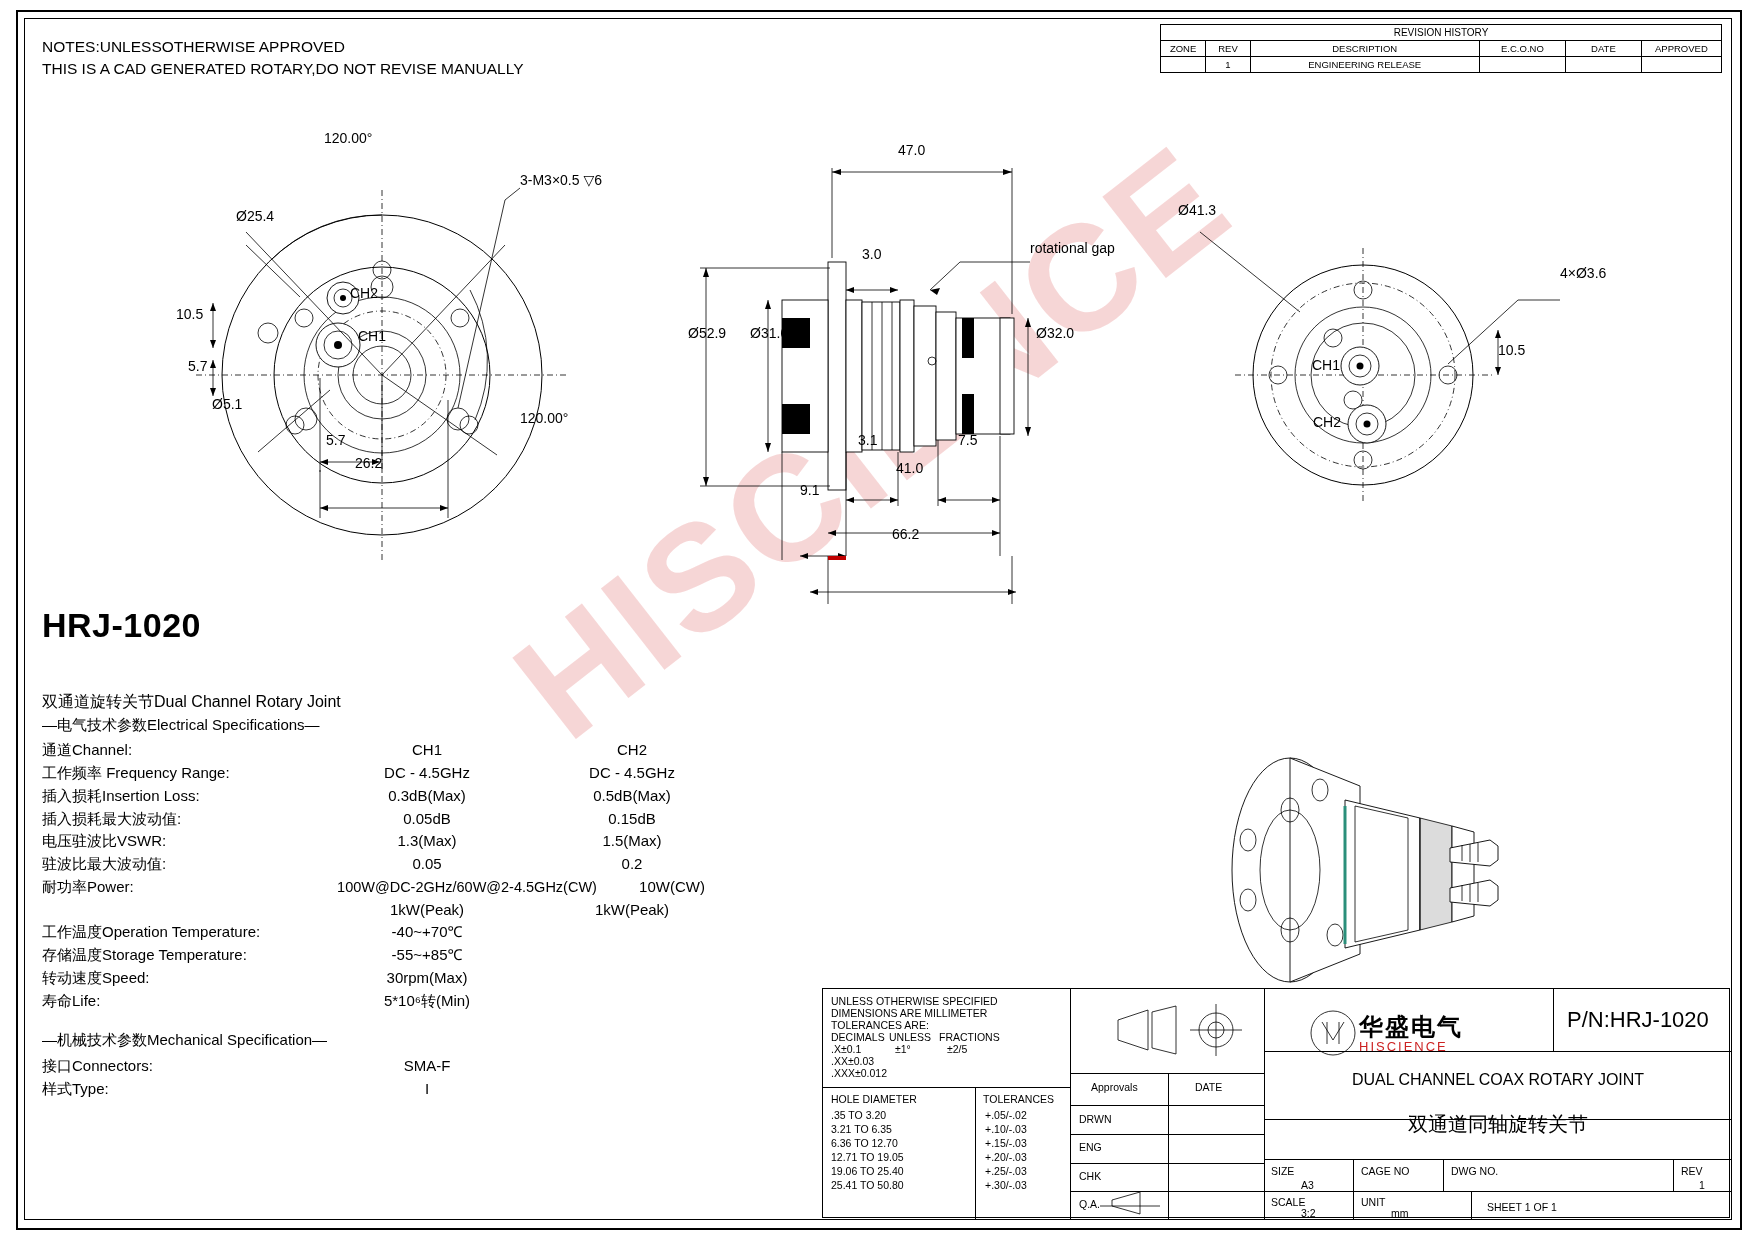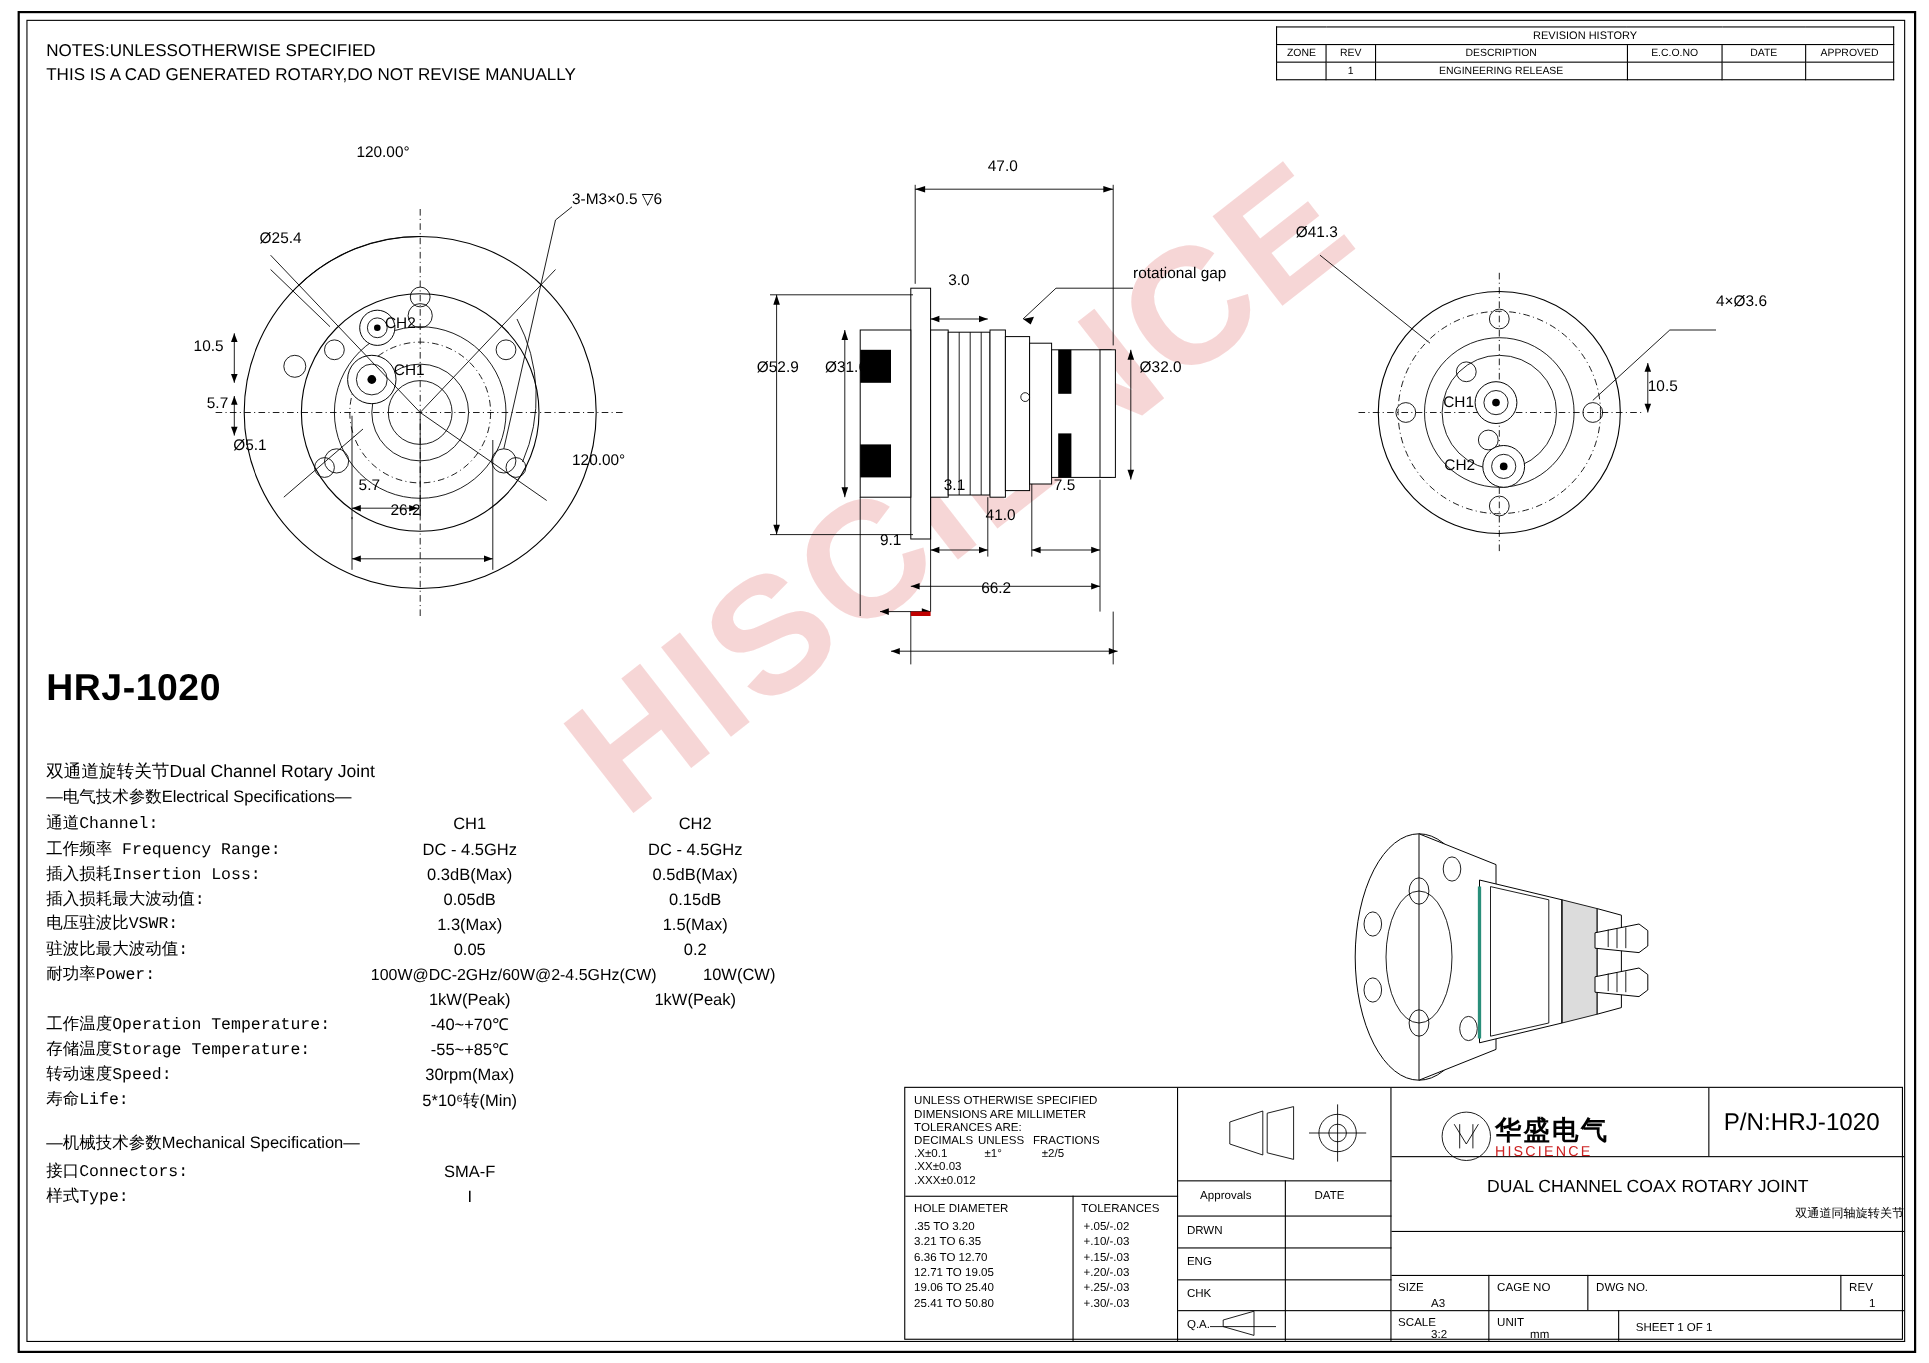--- a/index.html
+++ b/index.html
@@ -27,21 +27,21 @@
   .t.b{font-weight:bold;}
 
   
   .tb{position:absolute;left:822px;top:988px;width:908px;height:230px;border:1px solid #000;box-sizing:border-box;}
   .tb .cell{position:absolute;box-sizing:border-box;border:1px solid #000;}
   .tbtxt{position:absolute;font-size:10.5px;white-space:nowrap;}
 
   
   .spec{position:absolute;left:42px;top:690px;width:720px;font-size:15px;line-height:1.52;}
   .spec .row{display:flex;}
-  .spec .lbl{width:270px;font-family:Liberation Mono, monospace;}
+  .spec .lbl{width:270px;}
   .spec .c1{width:230px;text-align:center;}
   .spec .c2{width:180px;text-align:center;}
   .partno{position:absolute;left:42px;top:606px;font-size:34px;font-weight:bold;letter-spacing:.5px;}
 
   svg{position:absolute;left:0;top:0;width:1754px;height:1239px;pointer-events:none;}
   .ln{stroke:#000;fill:none;stroke-width:1;}
   .thin{stroke:#000;fill:none;stroke-width:.8;}
   .dash{stroke:#000;fill:none;stroke-width:.8;stroke-dasharray:6 3 1 3;}
   .fill{fill:#000;}
   .white{fill:#fff;stroke:#000;stroke-width:.9;}
@@ -50,21 +50,21 @@
 <body>
 
 <div id="sheet">
 
   <div class="frame"></div>
   <div class="frame2"></div>
 
   <div class="watermark">HISCIENCE</div>
 
   <div class="notes">
-    <div>NOTES:UNLESSOTHERWISE SPECIFIED</div>
+    <div>NOTES:UNLESSOTHERWISE APPROVED</div>
     <div>THIS IS A CAD GENERATED ROTARY,DO NOT REVISE MANUALLY</div>
   </div>
 
   <table class="revtbl">
     <tbody>
         <tr>
           <td class="hdr" colspan="6">REVISION HISTORY</td>
         </tr>
     <tr>
       <td style="width:44px">ZONE</td>
@@ -472,21 +472,21 @@
     <div class="tbtxt" style="left:256px;top:124px">DRWN</div>
     <div class="tbtxt" style="left:256px;top:152px">ENG</div>
     <div class="tbtxt" style="left:256px;top:181px">CHK</div>
     <div class="tbtxt" style="left:256px;top:209px">Q.A.</div>
 
     <div class="tbtxt" style="left:536px;top:22px;font-size:24px;font-weight:bold;letter-spacing:2px">华盛电气</div>
     <div class="tbtxt" style="left:536px;top:50px;font-size:13px;letter-spacing:2px;color:#cc2222">HISCIENCE</div>
     <div class="tbtxt" style="left:744px;top:18px;font-size:22px">P/N:HRJ-1020</div>
 
     <div class="tbtxt" style="left:442px;top:82px;width:466px;text-align:center;font-size:16px">DUAL CHANNEL COAX  ROTARY JOINT</div>
-    <div class="tbtxt" style="left:442px;top:106px;width:466px;text-align:right;font-size:11px">双通道同轴旋转关节</div>
+    <div class="tbtxt" style="left:442px;top:122px;width:466px;text-align:center;font-size:20px">双通道同轴旋转关节</div>
 
     <div class="tbtxt" style="left:448px;top:176px">SIZE</div>
     <div class="tbtxt" style="left:478px;top:190px">A3</div>
     <div class="tbtxt" style="left:538px;top:176px">CAGE NO</div>
     <div class="tbtxt" style="left:628px;top:176px">DWG NO.</div>
     <div class="tbtxt" style="left:858px;top:176px">REV</div>
     <div class="tbtxt" style="left:876px;top:190px">1</div>
 
     <div class="tbtxt" style="left:448px;top:207px">SCALE</div>
     <div class="tbtxt" style="left:478px;top:218px">3:2</div>

